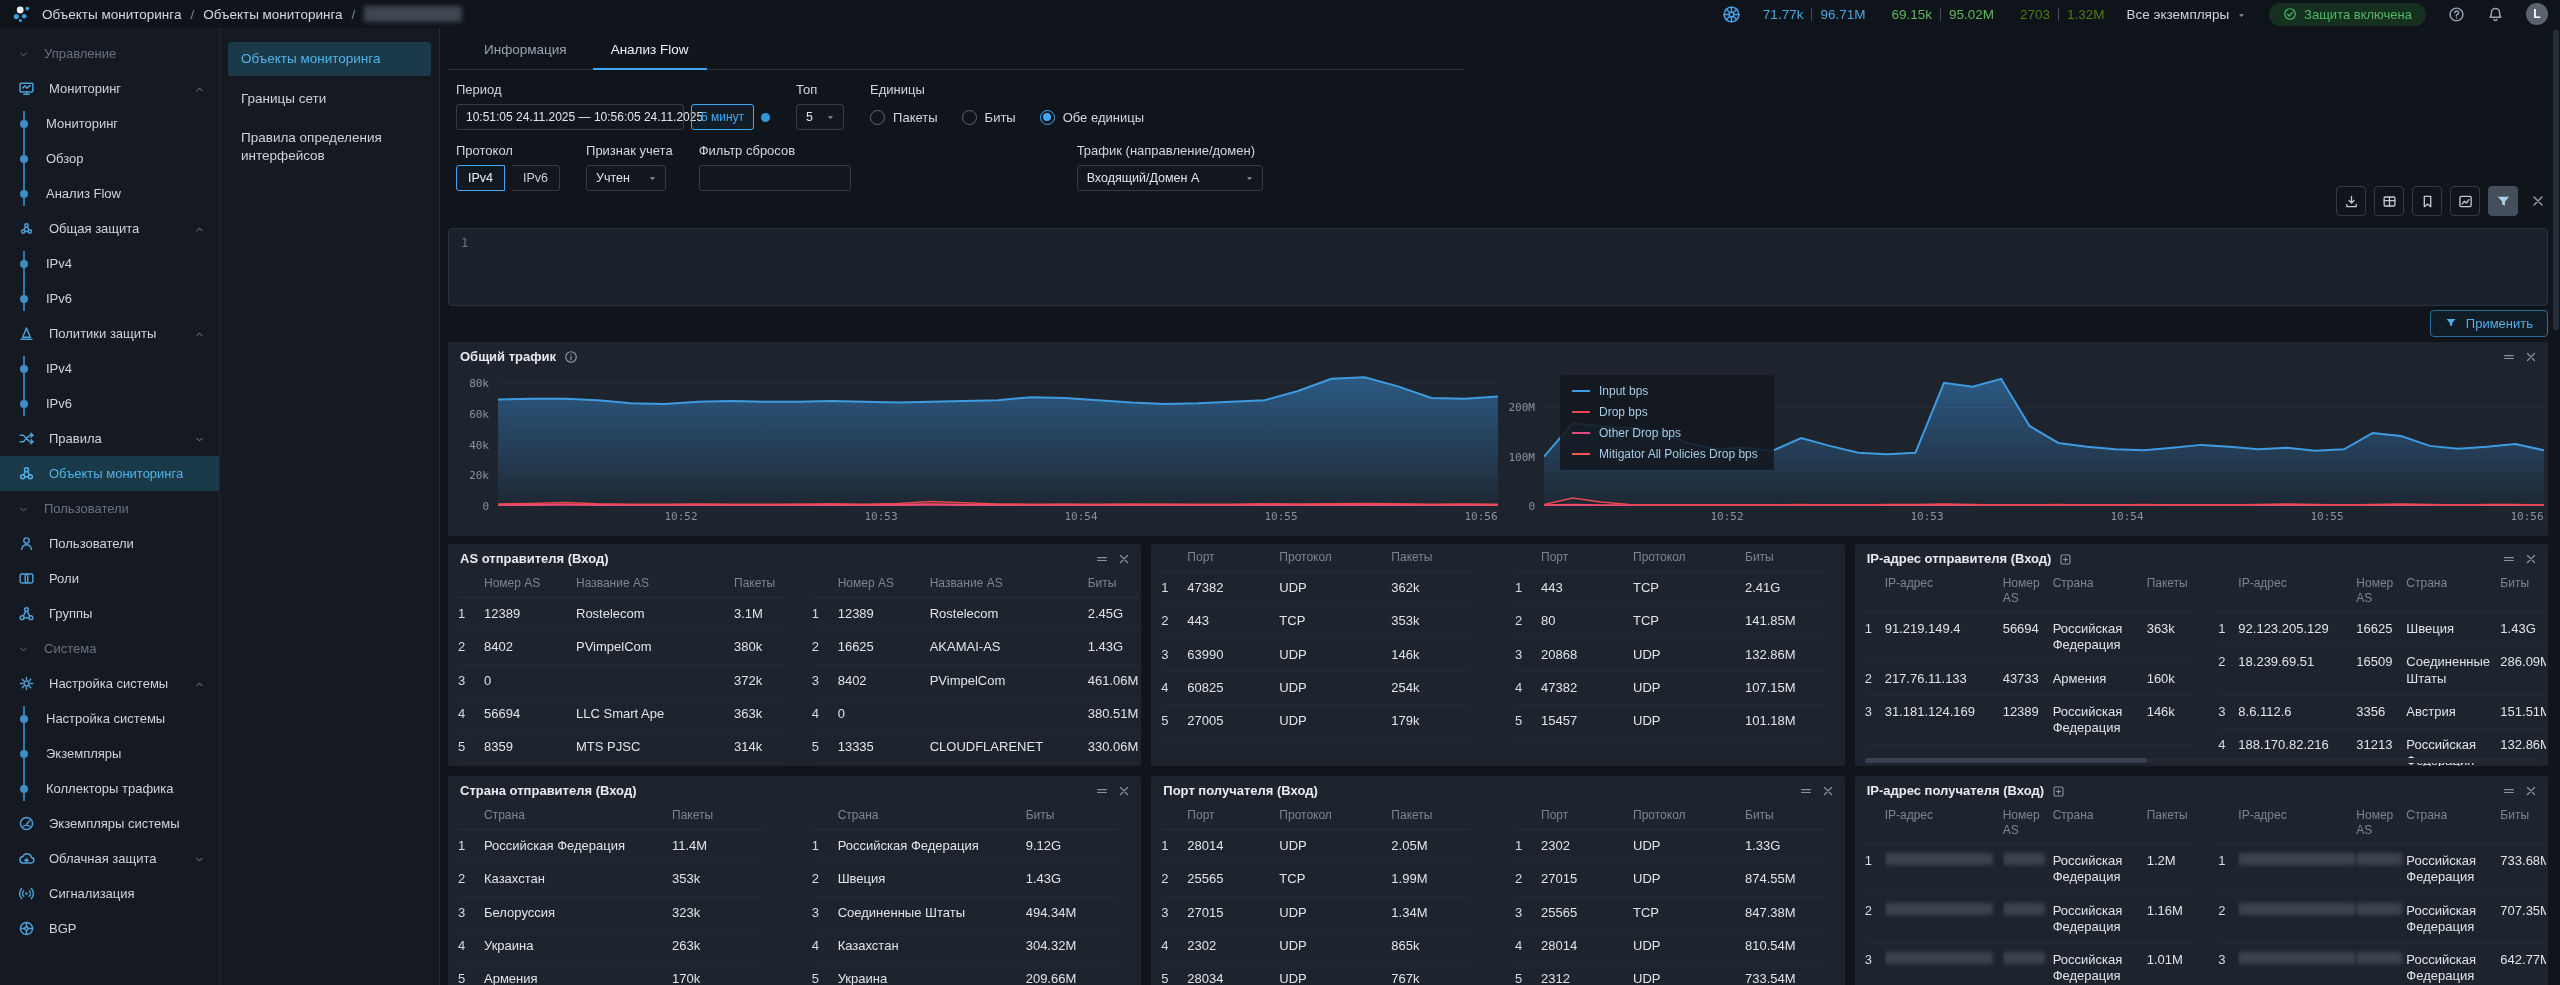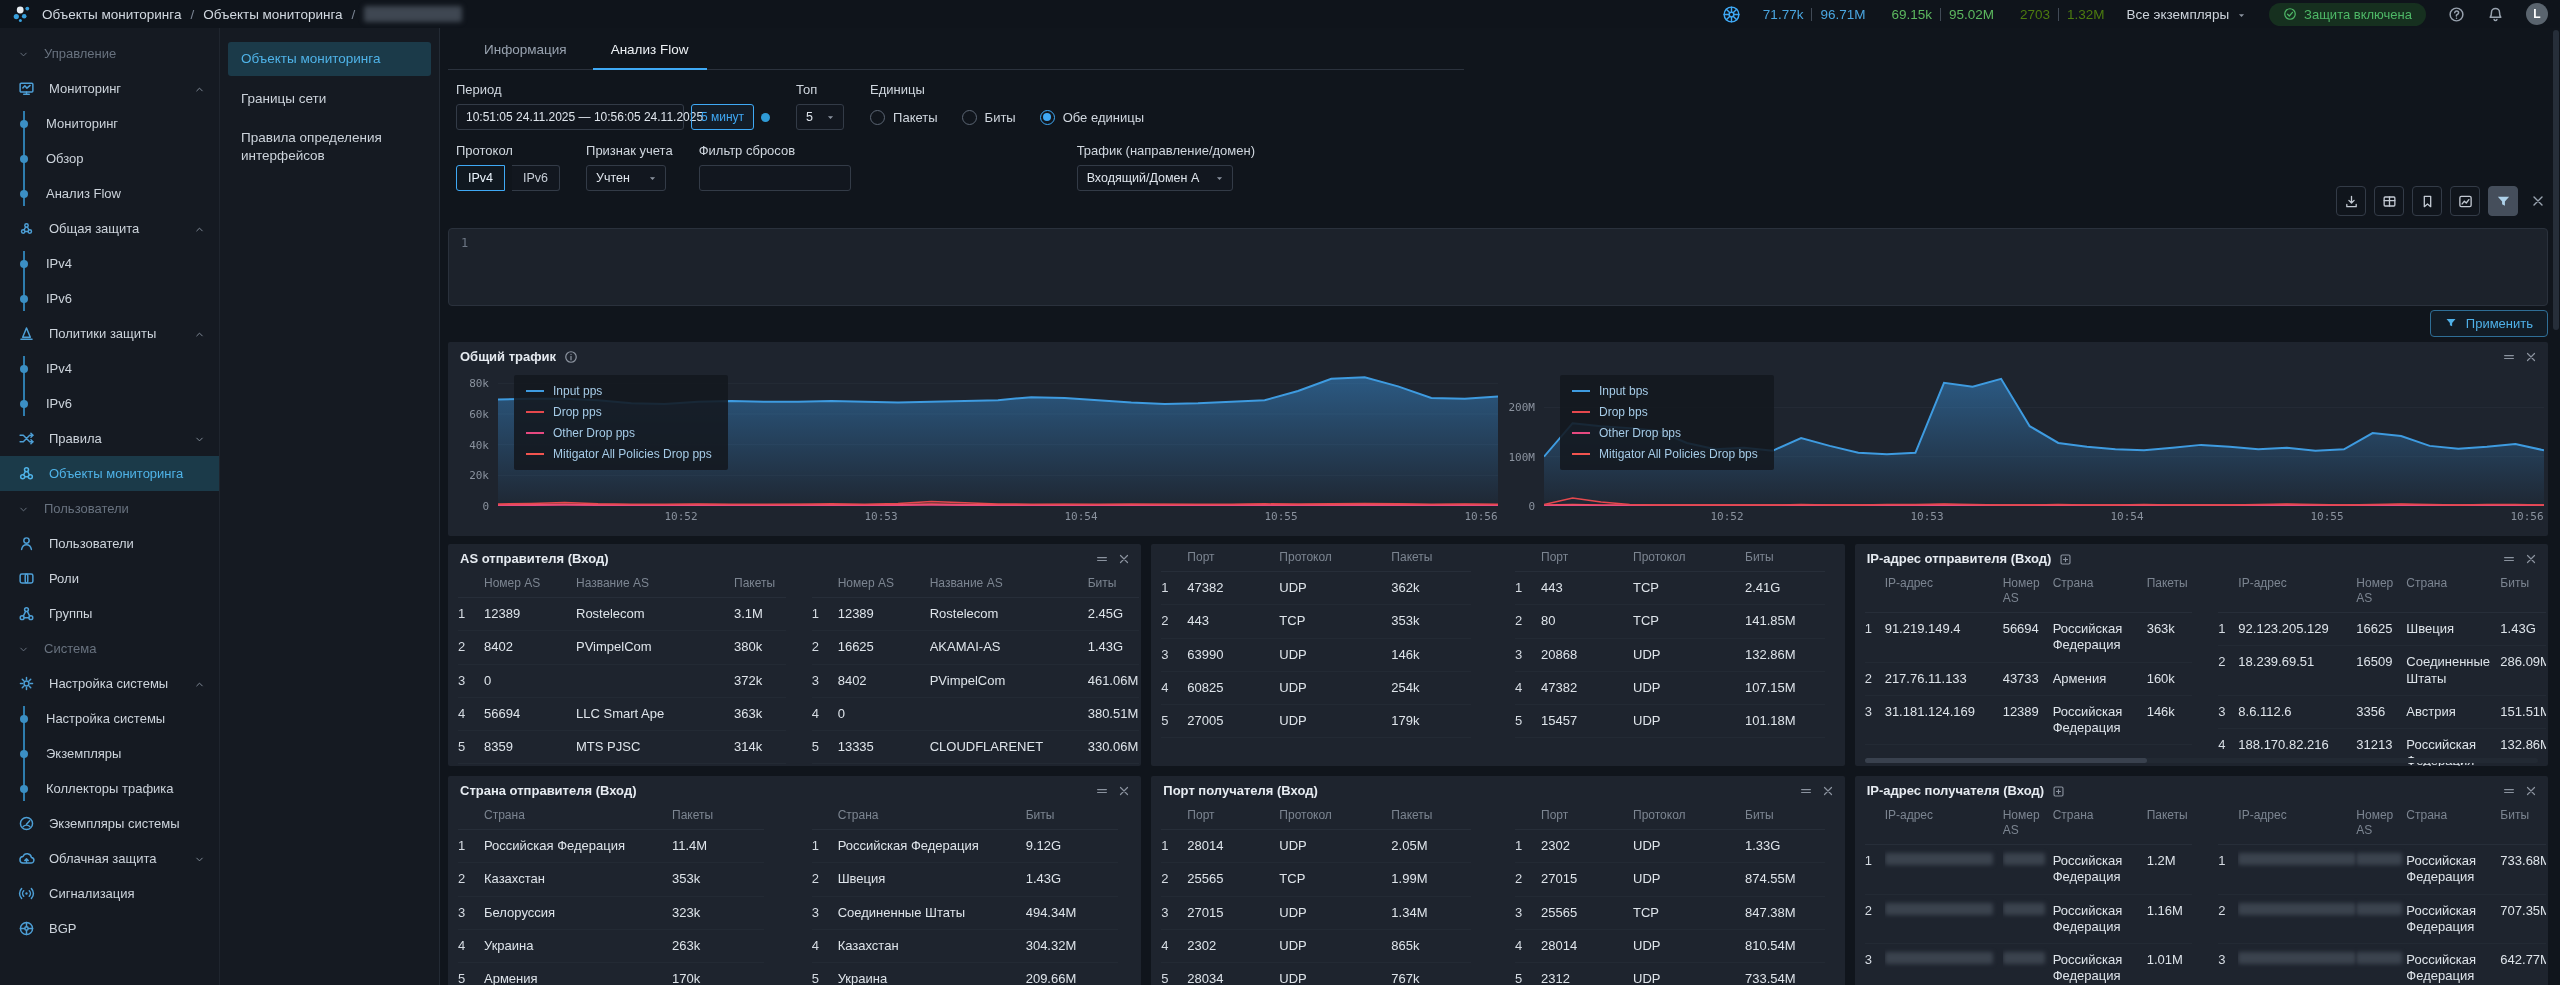--- a/index.html
+++ b/index.html
@@ -444,21 +444,21 @@
           </div>
           <div class="field">
             <div class="flabel">Фильтр сбросов</div>
             <div class="fctl">
                 <input class="input" style="width: 152px;" value="">
               </div>
           </div>
           <div class="field f-traffic">
             <div class="flabel">Трафик (направление/домен)</div>
             <div class="fctl">
-              <div class="select" style="width:156px">
+              <div class="select" style="width:186px">
                 <span>Входящий/Домен А</span>
                   <span class="car"><svg viewBox="0 0 16 16">
                       <path d="M4.2 6.2L8 10l3.8-3.8z" fill="currentColor"></path>
                     </svg></span>
               </div>
             </div>
           </div>
         </div>
         <div class="toolbar" id="toolbar">
             <button class="tbtn">
@@ -545,38 +545,20 @@
                   <line x1="0" x2="1000" y1="333.33333333333337" y2="333.33333333333337" stroke="#252c37" stroke-width="1" vector-effect="non-scaling-stroke"></line>
                   <line x1="0" x2="1000" y1="555.5555555555557" y2="555.5555555555557" stroke="#252c37" stroke-width="1" vector-effect="non-scaling-stroke"></line>
                   <line x1="0" x2="1000" y1="777.7777777777778" y2="777.7777777777778" stroke="#252c37" stroke-width="1" vector-effect="non-scaling-stroke"></line>
                   <line x1="0" x2="1000" y1="1000" y2="1000" stroke="#252c37" stroke-width="1" vector-effect="non-scaling-stroke"></line>
                   <path d="M0,1000 L0.0,227.8 33.3,222.2 66.7,222.2 100.0,233.3 133.3,255.6 166.7,261.1 200.0,244.4 233.3,238.9 266.7,244.4 300.0,244.4 333.3,238.9 366.7,244.4 400.0,250.0 433.3,244.4 466.7,238.9 500.0,233.3 533.3,211.1 566.7,216.7 600.0,233.3 633.3,250.0 666.7,261.1 700.0,255.6 733.3,244.4 766.7,233.3 800.0,166.7 833.3,77.8 866.7,66.7 900.0,133.3 933.3,216.7 966.7,222.2 1000.0,205.6 L1000,1000 Z" fill="url(#grad0)" stroke="none"></path>
                   <polyline points="0.0,991.1 33.3,990.0 66.7,987.8 100.0,990.0 133.3,991.1 166.7,991.1 200.0,990.0 233.3,991.1 266.7,991.1 300.0,990.0 333.3,991.1 366.7,991.1 400.0,990.0 433.3,985.6 466.7,988.9 500.0,991.1 533.3,991.1 566.7,990.0 600.0,991.1 633.3,991.1 666.7,990.0 700.0,991.1 733.3,991.1 766.7,990.0 800.0,991.1 833.3,990.0 866.7,988.9 900.0,990.0 933.3,991.1 966.7,990.0 1000.0,991.1" fill="none" stroke="#f2544f" stroke-width="1.5" vector-effect="non-scaling-stroke"></polyline>
                   <polyline points="0.0,995.6 33.3,994.4 66.7,993.3 100.0,994.4 133.3,995.6 166.7,995.6 200.0,994.4 233.3,995.6 266.7,995.6 300.0,994.4 333.3,995.6 366.7,995.6 400.0,994.4 433.3,993.3 466.7,994.4 500.0,995.6 533.3,995.6 566.7,994.4 600.0,995.6 633.3,995.6 666.7,994.4 700.0,995.6 733.3,995.6 766.7,994.4 800.0,995.6 833.3,995.6 866.7,994.4 900.0,995.6 933.3,995.6 966.7,994.4 1000.0,995.6" fill="none" stroke="#e64980" stroke-width="1.5" vector-effect="non-scaling-stroke"></polyline>
                   <polyline points="0.0,985.6 33.3,982.2 66.7,974.4 100.0,983.3 133.3,986.7 166.7,987.8 200.0,985.6 233.3,986.7 266.7,987.8 300.0,986.7 333.3,984.4 366.7,986.7 400.0,982.2 433.3,967.8 466.7,975.6 500.0,985.6 533.3,986.7 566.7,987.8 600.0,986.7 633.3,985.6 666.7,986.7 700.0,987.8 733.3,986.7 766.7,984.4 800.0,985.6 833.3,983.3 866.7,982.2 900.0,984.4 933.3,986.7 966.7,985.6 1000.0,986.7" fill="none" stroke="#e5484d" stroke-width="1.5" vector-effect="non-scaling-stroke"></polyline>
                   <polyline points="0.0,227.8 33.3,222.2 66.7,222.2 100.0,233.3 133.3,255.6 166.7,261.1 200.0,244.4 233.3,238.9 266.7,244.4 300.0,244.4 333.3,238.9 366.7,244.4 400.0,250.0 433.3,244.4 466.7,238.9 500.0,233.3 533.3,211.1 566.7,216.7 600.0,233.3 633.3,250.0 666.7,261.1 700.0,255.6 733.3,244.4 766.7,233.3 800.0,166.7 833.3,77.8 866.7,66.7 900.0,133.3 933.3,216.7 966.7,222.2 1000.0,205.6" fill="none" stroke="#3e9be0" stroke-width="2" vector-effect="non-scaling-stroke"></polyline>
                 </svg>
-                <div class="legend">
-                  <span class="litem">
-                    <span class="ldash" style="border-color:#3e9be0"></span>
-                    <span>Input pps</span>
-                  </span>
-                  <span class="litem">
-                    <span class="ldash" style="border-color:#e5484d"></span>
-                    <span>Drop pps</span>
-                  </span>
-                  <span class="litem">
-                    <span class="ldash" style="border-color:#e64980"></span>
-                    <span>Other Drop pps</span>
-                  </span>
-                  <span class="litem">
-                    <span class="ldash" style="border-color:#f2544f"></span>
-                    <span>Mitigator All Policies Drop pps</span>
-                  </span>
-                </div>
               </div>
               <div style="grid-column:1"></div>
               <div class="xlab">
                 <span style="left:18.3%">10:52</span>
                 <span style="left:38.3%">10:53</span>
                 <span style="left:58.3%">10:54</span>
                 <span style="left:78.3%">10:55</span>
                 <span style="left:98.3%">10:56</span>
               </div>
             </div>

